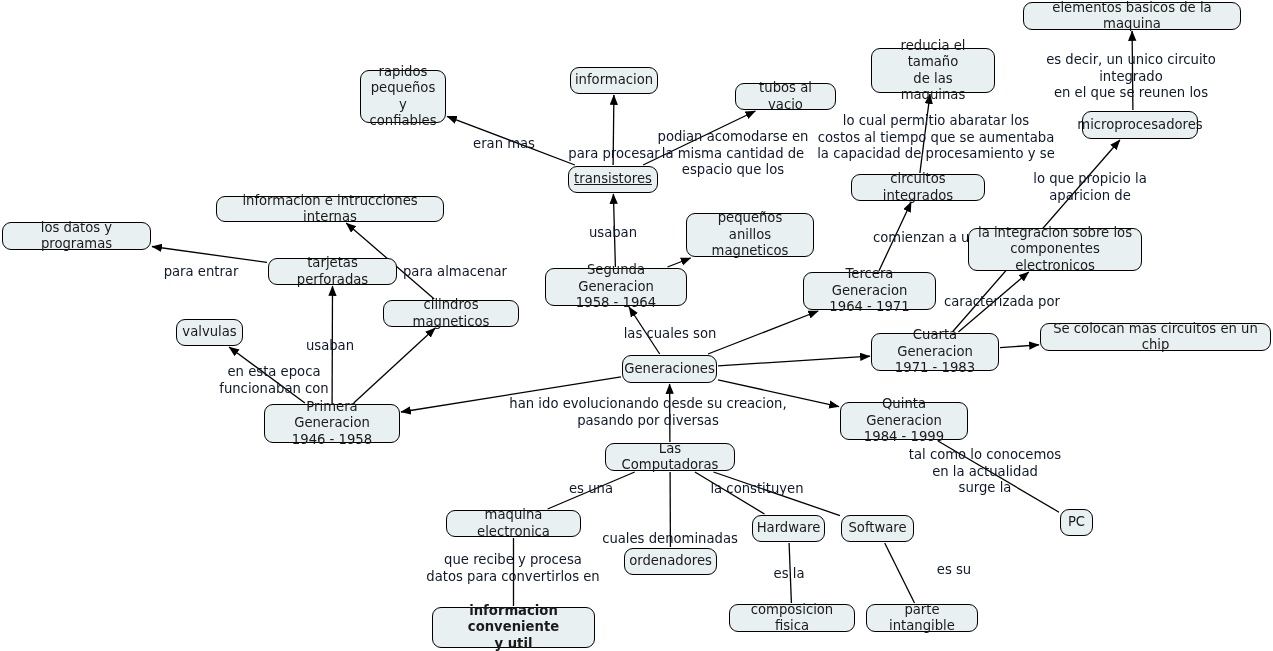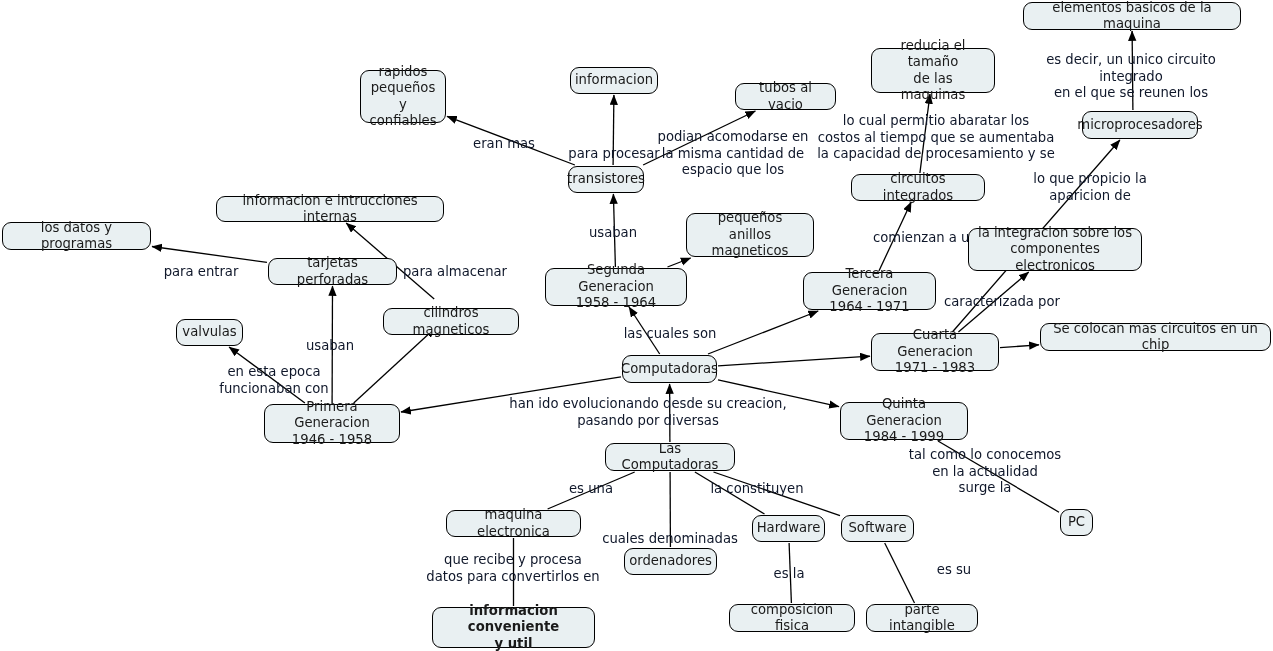--- a/index.html
+++ b/index.html
@@ -101,39 +101,39 @@
   <div id="node-layer">
       <div class="node" style="left: 1023px; top: 2px; width: 218px; height: 28px;">elementos basicos de la maquina</div>
       <div class="node" style="left: 360px; top: 70px; width: 86px; height: 53px;">rapidos
 pequeños y
 confiables</div>
       <div class="node" style="left: 570px; top: 67px; width: 88px; height: 27px;">informacion</div>
       <div class="node" style="left: 735px; top: 83px; width: 101px; height: 27px;">tubos al vacio</div>
       <div class="node" style="left: 871px; top: 48px; width: 124px; height: 45px;">reducia el tamaño
 de las maquinas</div>
       <div class="node" style="left: 1070px; top: 111px; width: 116px; height: 28px; margin-left: 12px;">microprocesadores</div>
-      <div class="node" style="left: 568px; top: 166px; width: 76px; height: 27px;">transistores</div>
+      <div class="node" style="left: 568px; top: 166px; width: 90px; height: 27px; text-decoration: underline;">transistores</div>
       <div class="node" style="left: 851px; top: 174px; width: 134px; height: 27px;">circuitos integrados</div>
       <div class="node" style="left: 216px; top: 196px; width: 228px; height: 26px;">informacion e intrucciones internas</div>
       <div class="node" style="left: 686px; top: 213px; width: 128px; height: 44px;">pequeños
 anillos magneticos</div>
       <div class="node" style="left: 968px; top: 228px; width: 174px; height: 43px;">la integracion sobre los
 componentes electronicos</div>
       <div class="node" style="left: 2px; top: 222px; width: 149px; height: 28px;">los datos y programas</div>
       <div class="node" style="left: 268px; top: 258px; width: 129px; height: 27px;">tarjetas perforadas</div>
       <div class="node" style="left: 545px; top: 268px; width: 142px; height: 38px;">Segunda Generacion
 1958 - 1964</div>
       <div class="node" style="left: 803px; top: 272px; width: 133px; height: 38px;">Tercera Generacion
 1964 - 1971</div>
-      <div class="node" style="left: 383px; top: 300px; width: 136px; height: 27px; margin-top: 8px;">cilindros magneticos</div>
+      <div class="node" style="left: 383px; top: 300px; width: 136px; height: 27px;">cilindros magneticos</div>
       <div class="node" style="left: 1040px; top: 323px; width: 231px; height: 28px;">Se colocan mas circuitos en un chip</div>
       <div class="node" style="left: 176px; top: 319px; width: 67px; height: 27px;">valvulas</div>
       <div class="node" style="left: 871px; top: 333px; width: 128px; height: 38px;">Cuarta Generacion
 1971 - 1983</div>
-      <div class="node" style="left: 622px; top: 355px; width: 95px; height: 28px;">Computadoras</div>
+      <div class="node" style="left: 622px; top: 355px; width: 95px; height: 28px;">Generaciones</div>
       <div class="node" style="left: 840px; top: 402px; width: 128px; height: 38px;">Quinta Generacion
 1984 - 1999</div>
       <div class="node" style="left: 264px; top: 404px; width: 136px; height: 39px;">Primera Generacion
 1946 - 1958</div>
       <div class="node" style="left: 605px; top: 443px; width: 130px; height: 28px;">Las Computadoras</div>
       <div class="node" style="left: 446px; top: 510px; width: 135px; height: 27px;">maquina electronica</div>
       <div class="node" style="left: 1060px; top: 509px; width: 33px; height: 27px;">PC</div>
       <div class="node" style="left: 752px; top: 515px; width: 73px; height: 27px;">Hardware</div>
       <div class="node" style="left: 841px; top: 515px; width: 73px; height: 27px;">Software</div>
       <div class="node" style="left: 624px; top: 548px; width: 93px; height: 27px;">ordenadores</div>

